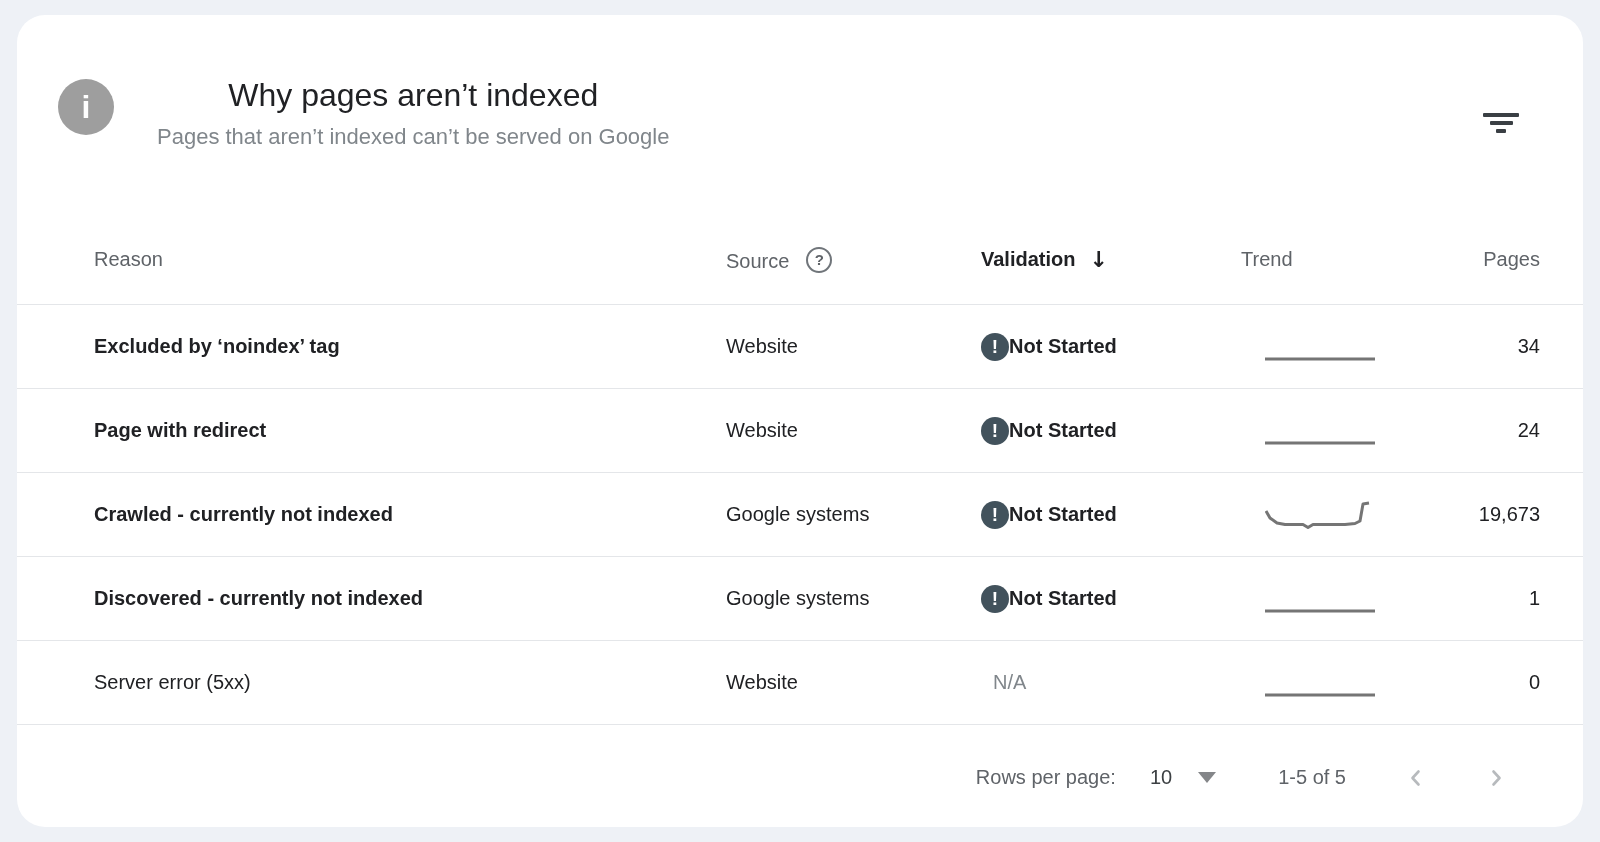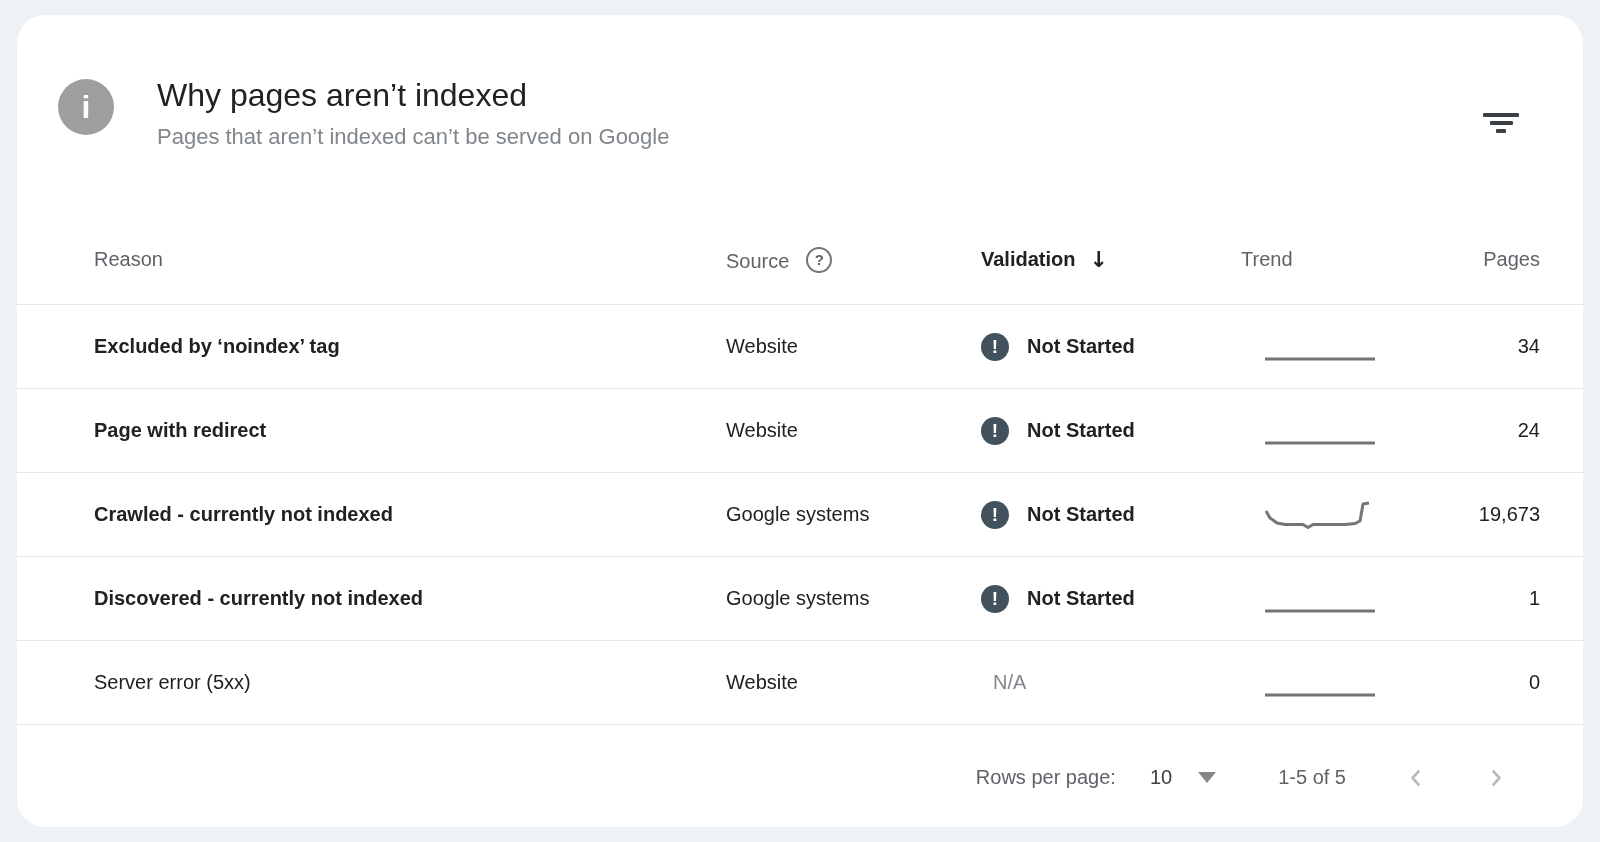--- a/index.html
+++ b/index.html
@@ -22,21 +22,21 @@
 
   
   .card-header { display:flex; align-items:flex-start; padding:60px 43px 0 41px; }
   .info-badge {
     width:56px; height:56px; border-radius:50%;
     background:#9e9e9e; color:#ffffff;
     display:flex; align-items:center; justify-content:center;
     font-size:32px; font-weight:700; margin-top:4px; flex:none;
   }
   .header-text { margin-left:43px; }
-  .title { font-size:32px; font-weight:400; color:#202124; line-height:1.25; }
+  .title { font-size:32px; font-weight:400; color:#202124; line-height:1.25;text-align:center; }
   .subtitle { font-size:22px; color:#80868b; margin-top:9px; }
 
   .filter-btn {
     position:absolute; top:84px; right:58px;
     width:48px; height:48px;
     display:flex; flex-direction:column; align-items:center; justify-content:center;
     gap:4px; cursor:pointer; background:none; border:none;
   }
   .filter-bar { background:#3a3f44; height:4px; border-radius:1px; }
   .filter-bar.b1 { width:36px; }
@@ -78,21 +78,21 @@
   .row.regular .reason-text { font-weight:400; }
   .source-text { color:#202124; }
 
   .validation-cell { display:flex; align-items:center; }
   .pending-icon {
     width:28px; height:28px; border-radius:50%; flex:none;
     background:#42525c; color:#ffffff;
     display:flex; align-items:center; justify-content:center;
     font-size:19px; font-weight:700;
   }
-  .validation-label { margin-left:18px; font-weight:700; color:#202124; }
+  .validation-label { font-weight:700; color:#202124; }
   .na-label { color:#80868b; padding-left:12px; }
 
   .spark { margin-left:24px; display:block; }
   .spark polyline, .spark line { fill:none; stroke:#757575; stroke-width:3; stroke-linejoin:round; stroke-linecap:butt; }
 
   .pages-text { color:#202124; }
 
   
   .tfoot {
     display:flex; align-items:center; justify-content:flex-end;

